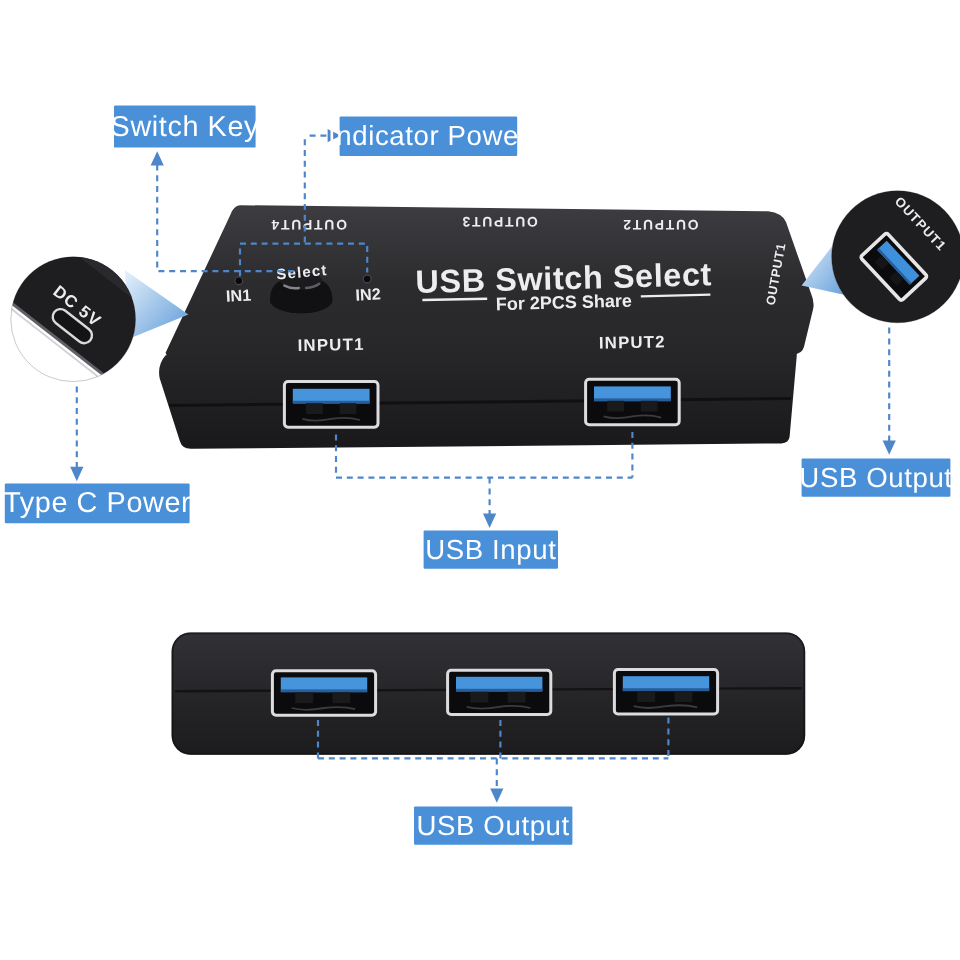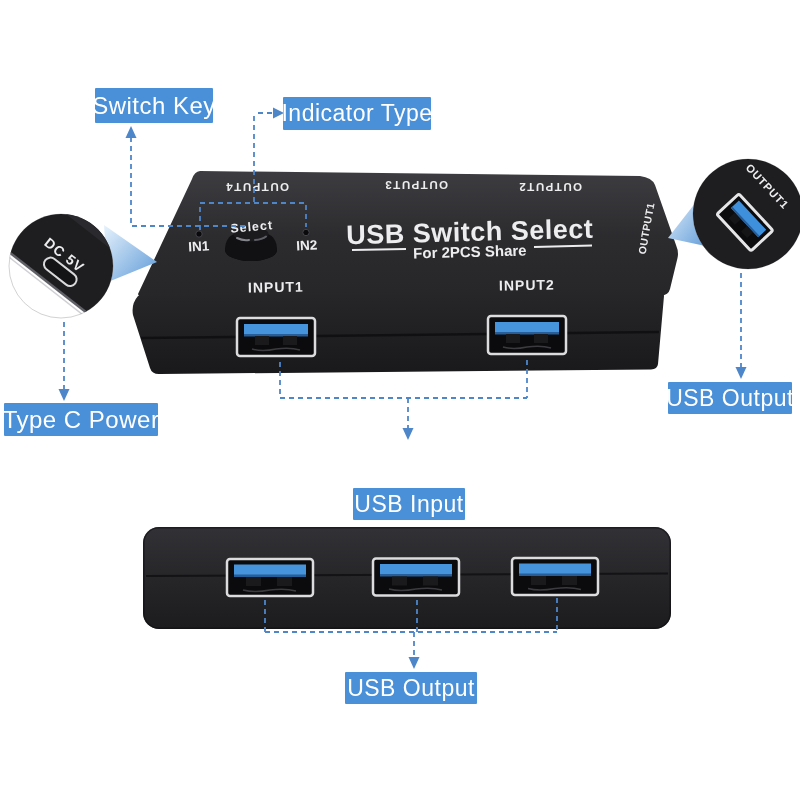--- a/index.html
+++ b/index.html
@@ -9,21 +9,21 @@
   }
   .art{position:absolute;left:0;top:0;}
   .callout{
     position:absolute;display:flex;align-items:center;justify-content:center;
     background:#4a90d8;color:#ffffff;font-size:24px;font-weight:400;
     white-space:nowrap;letter-spacing:0.5px;border-radius:1px;
   }
   #cl-switch-key{left:95px;top:88px;width:118px;height:35px;}
   #cl-indicator-light{left:283px;top:97px;width:148px;height:33px;font-size:23px;}
   #cl-type-c-power{left:4px;top:403px;width:154px;height:33px;text-align:center;}
-  #cl-usb-input{left:353px;top:442px;width:112px;height:32px;font-size:23px;margin-top:46px;}
+  #cl-usb-input{left:353px;top:442px;width:112px;height:32px;font-size:23px;}
   #cl-usb-output-right{left:668px;top:382px;width:124px;height:32px;font-size:23px;}
   #cl-usb-output-bottom{left:345px;top:672px;width:132px;height:32px;font-size:23px;}
   svg text{font-family:"Liberation Sans",sans-serif;fill:#ededf0;font-weight:bold;}
 </style>
 </head>
 <body>
 
 <div class="canvas">
 
   <svg class="art" width="800" height="800" viewBox="0 0 800 800">
@@ -207,18 +207,18 @@
       <polygon points="131,126 125.5,138 136.5,138"></polygon>
       <polygon points="284,113 273,107.5 273,118.5"></polygon>
       <polygon points="64,401 58.5,389 69.5,389"></polygon>
       <polygon points="408,440 402.5,428 413.5,428"></polygon>
       <polygon points="741,379 735.5,367 746.5,367"></polygon>
       <polygon points="414,669 408.5,657 419.5,657"></polygon>
     </g>
   </svg>
 
   <div class="callout" id="cl-switch-key">Switch Key</div>
-  <div class="callout" id="cl-indicator-light">Indicator Type</div>
+  <div class="callout" id="cl-indicator-light">Indicator Power</div>
   <div class="callout" id="cl-type-c-power">Type C Power</div>
   <div class="callout" id="cl-usb-input">USB Input</div>
   <div class="callout" id="cl-usb-output-right">USB Output</div>
   <div class="callout" id="cl-usb-output-bottom">USB Output</div>
 </div>
 
 </body></html>

